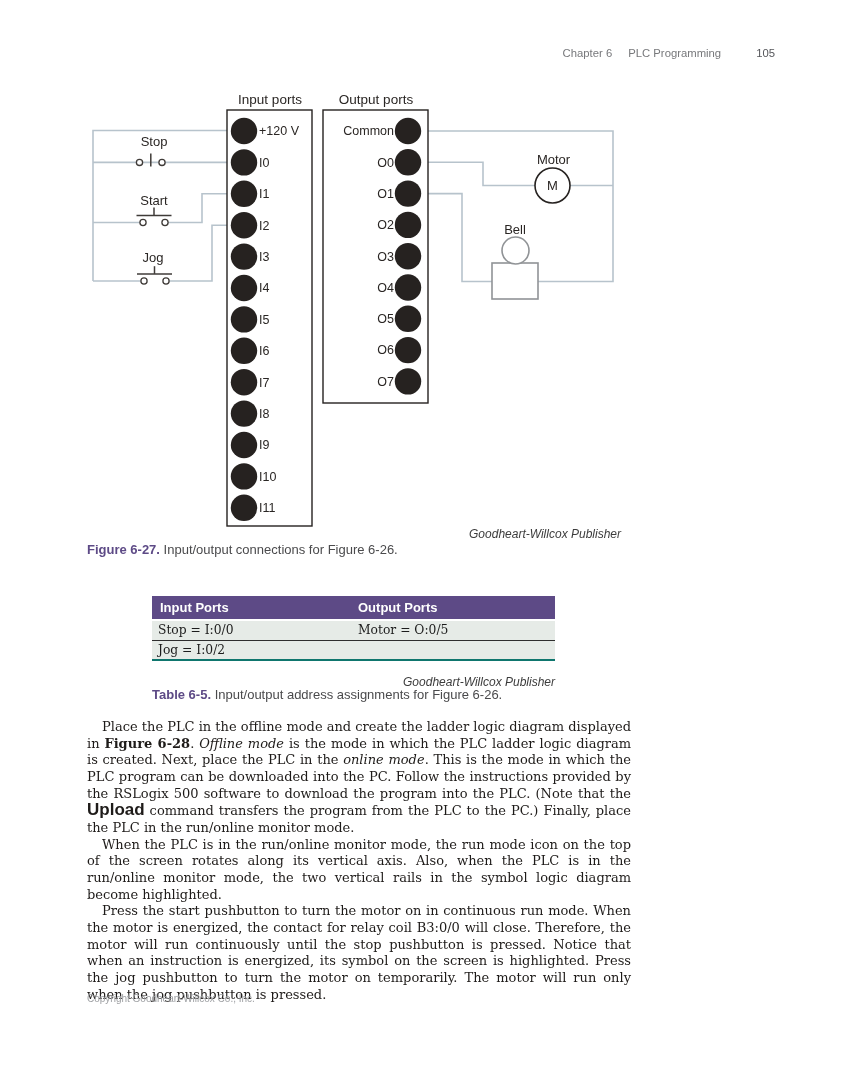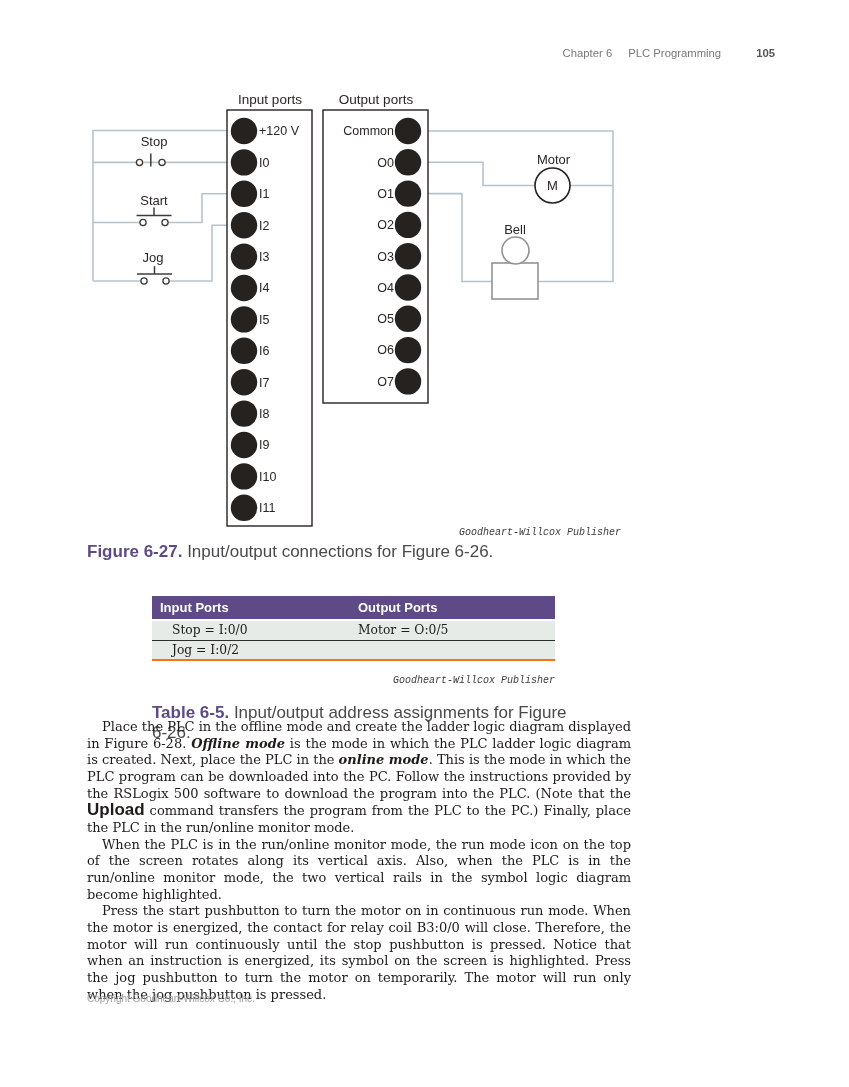--- a/index.html
+++ b/index.html
@@ -3,65 +3,65 @@
 <meta charset="utf-8">
 <style>
   html,body{margin:0;padding:0;background:#fff;}
   .page{position:relative;width:849px;height:1087px;background:#ffffff;overflow:hidden;
         font-family:"Liberation Sans",sans-serif;}
 
   
   .running-head{position:absolute;top:47px;right:74px;font-size:11.3px;color:#77787b;
                 white-space:nowrap;}
   .running-head .rh-title{margin-left:16px;}
-  .running-head .rh-page{margin-left:35px;font-weight:bold;color:#55565a;}
+  .running-head .rh-page{margin-left:35px;font-weight:normal;color:#55565a;}
 
   
   .figure-svg{position:absolute;left:85px;top:85px;}
   .wire{fill:none;stroke:#b7c3cc;stroke-width:1.6;}
   .box{fill:#ffffff;stroke:#262220;stroke-width:1.4;}
   .port{fill:#262220;}
   .swc{fill:#ffffff;stroke:#3f3b38;stroke-width:1.3;}
   .swl{stroke:#3f3b38;stroke-width:1.5;fill:none;}
   .devM{fill:#ffffff;stroke:#262220;stroke-width:1.6;}
   .devB{fill:#ffffff;stroke:#909396;stroke-width:1.6;}
   .dtext{font-family:"Liberation Sans",sans-serif;font-size:12.5px;fill:#2a2624;}
   .dhead{font-size:13.5px;}
   .dsw{font-size:13px;}
 
   
-  .credit{position:absolute;font-family:Liberation Mono, monospace;font-style:italic;
-          font-size:10px;color:#3c3c3c;white-space:nowrap;}
+  .credit{position:absolute;font-family:Liberation Sans, sans-serif;font-style:italic;
+          font-size:12px;color:#3c3c3c;white-space:nowrap;}
   .fig-credit{top:527px;right:228px;}
   .table-credit{top:675px;right:294px;}
-  .caption{position:absolute;font-size:17px;color:#4a4a4c;}
+  .caption{position:absolute;font-size:13px;color:#4a4a4c;}
   .fig-caption{left:87px;top:542px;width:543px;}
-  .table-caption{left:152px;top:687px;width:430px;margin-top:16px;}
+  .table-caption{left:152px;top:687px;width:430px;}
   .cap-label{font-weight:bold;color:#5d4a86;}
 
   
   .io-table{position:absolute;left:152px;top:596px;width:403px;}
   .thead{display:flex;background:#5d4a86;height:23px;align-items:center;margin-bottom:2px;}
   .th{box-sizing:border-box;color:#ffffff;font-weight:bold;font-size:13px;}
   .c1{width:205px;padding-left:8px;}
   .c2{flex:1;padding-left:1px;}
   .trow{display:flex;background:#e6ebe7;height:18.5px;align-items:center;
         border-bottom:1px solid #2e2e2e;
         font-family:"DejaVu Serif",serif;font-size:12.3px;color:#1c1c1c;}
-  .trow:last-child{border-bottom:2px solid #f97316;}
+  .trow:last-child{border-bottom:2px solid #0f766e;}
   .td{box-sizing:border-box;}
-  .td.c1{padding-left:20px;}
+  .td.c1{padding-left:6px;}
 
   
   .bodytext{position:absolute;left:87px;top:719px;width:544px;
             font-family:"DejaVu Serif",serif;font-size:13px;line-height:16.65px;
             color:#1e1b19;text-align:justify;}
   .para{margin:0;text-indent:15px;}
-  .b{font-weight:normal;}
-  .bi{font-weight:bold;font-style:italic;}
+  .b{font-weight:bold;}
+  .bi{font-weight:normal;font-style:italic;}
   .ui{font-family:"Liberation Sans",sans-serif;font-weight:bold;font-size:17px;}
 
   
   .footer{position:absolute;left:87px;top:993px;font-size:10px;color:#9fa1a4;}
 </style>
 </head>
 <body>
 
 <div class="page">
 

